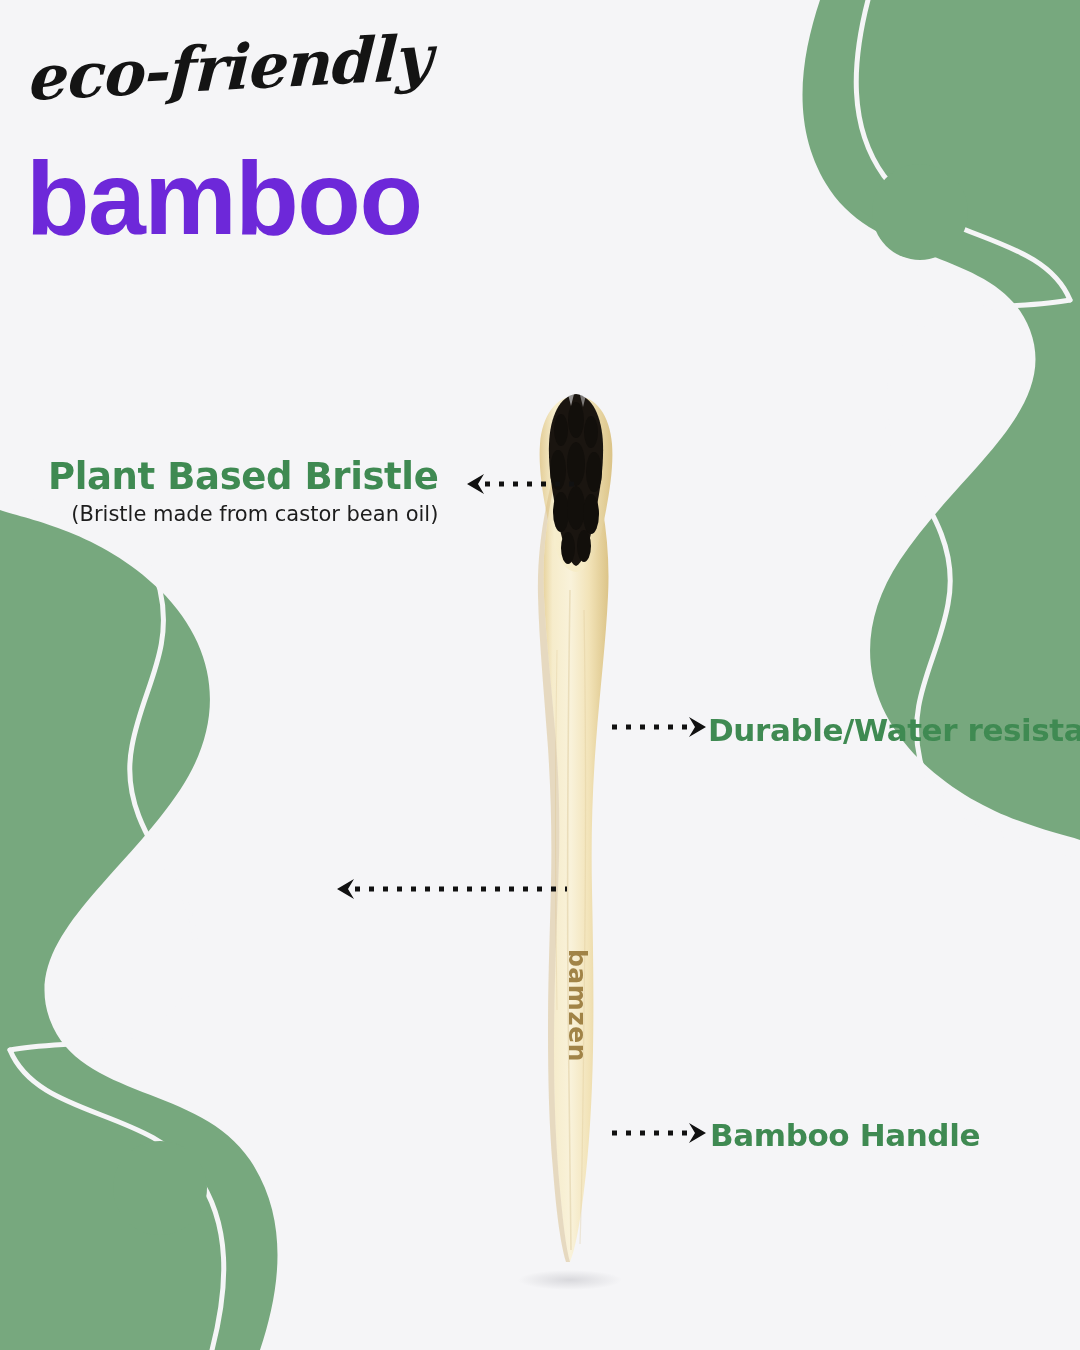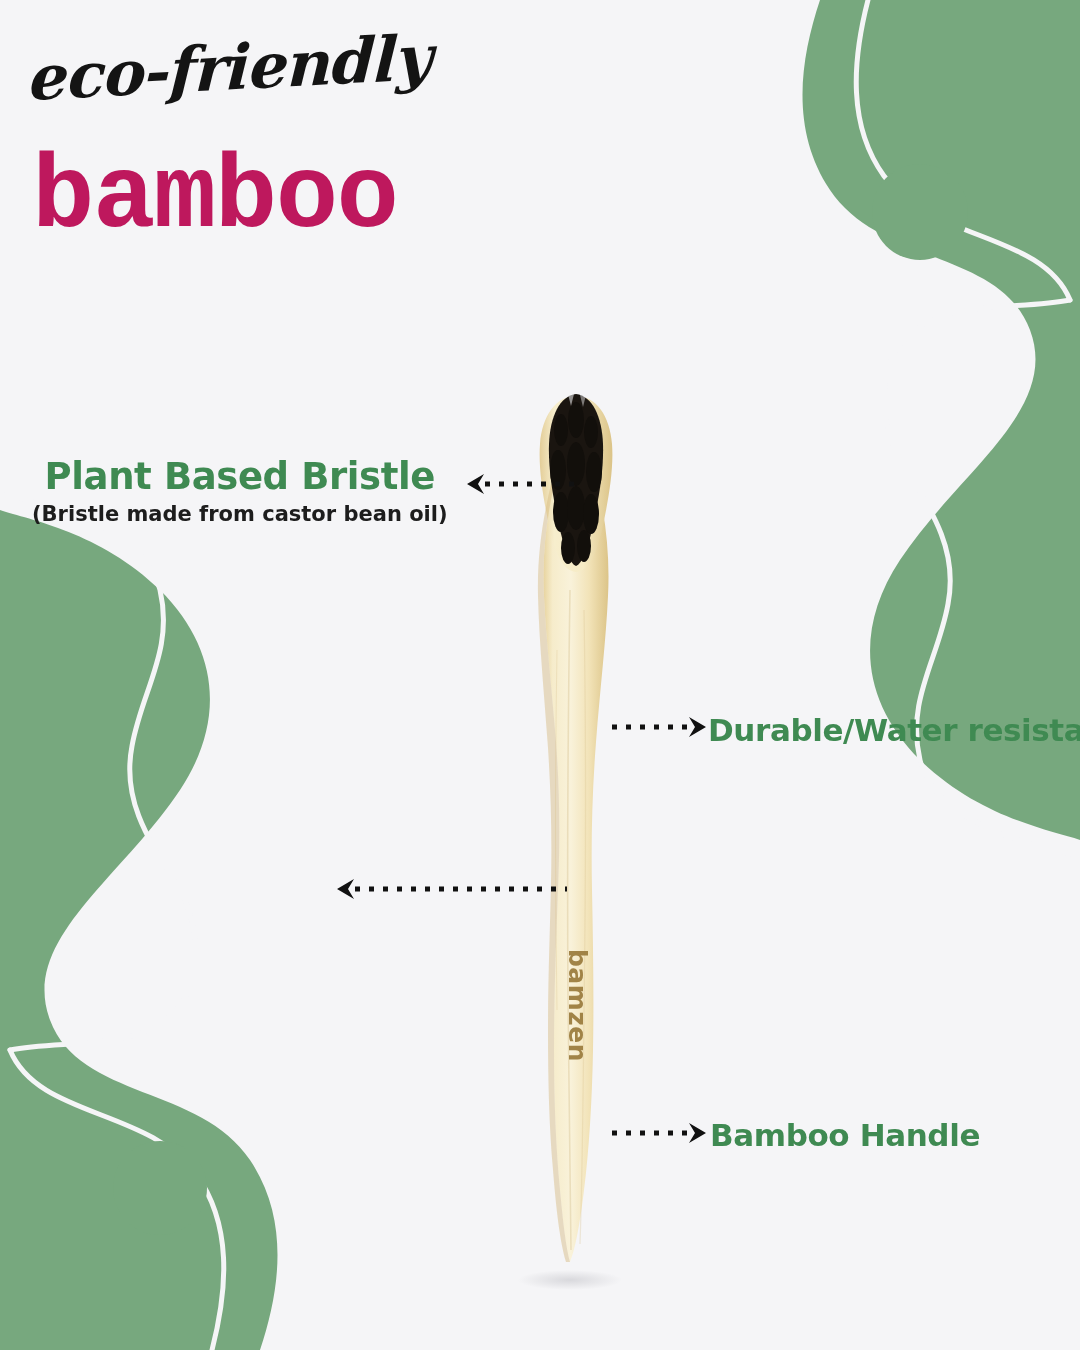--- a/index.html
+++ b/index.html
@@ -35,54 +35,54 @@
     font-weight: 700;
     font-size: 62px;
     letter-spacing: -1px;
     color: #141414;
     transform: rotate(-3deg) skewX(-6deg);
     transform-origin: left bottom;
     white-space: nowrap;
   }
   .big-title {
     position: absolute;
-    left: 32px;
+    left: 26px;
     top: 140px;
-    font-family: Liberation Mono, monospace;
+    font-family: Liberation Sans, sans-serif;
     font-weight: 700;
     font-size: 104px;
     line-height: 1.12;
     letter-spacing: -1.5px;
-    color: #be185d;
+    color: #6d28d9;
     white-space: nowrap;
   }
   .big-title span { display: block; }
 
   
   .callout {
     position: absolute;
     font-family: "DejaVu Sans", sans-serif;
     font-weight: 700;
     color: #3f8a52;
     white-space: nowrap;
     letter-spacing: -0.4px;
   }
   .callout-sub {
     font-family: "DejaVu Sans", sans-serif;
-    font-weight: 700;
+    font-weight: 400;
     font-size: 21px;
     color: #1d1d1d;
     letter-spacing: 0;
-    text-align: left;
+    text-align: right;
     margin-top: 4px;
     white-space: nowrap;
   }
 
   #label-bristle {
-    left: 32px;
+    left: 48px;
     top: 455px;
     font-size: 37px;
     text-align: center;
   }
   #label-durable { left: 708px; top: 712px; font-size: 31px; }
   #label-beeswax { left: 70px; top: 869px; font-size: 30px; }
   #label-handle  { left: 710px; top: 1117px; font-size: 31px; text-align: center; }
 
   
   .arrow { position: absolute; height: 22px; }

